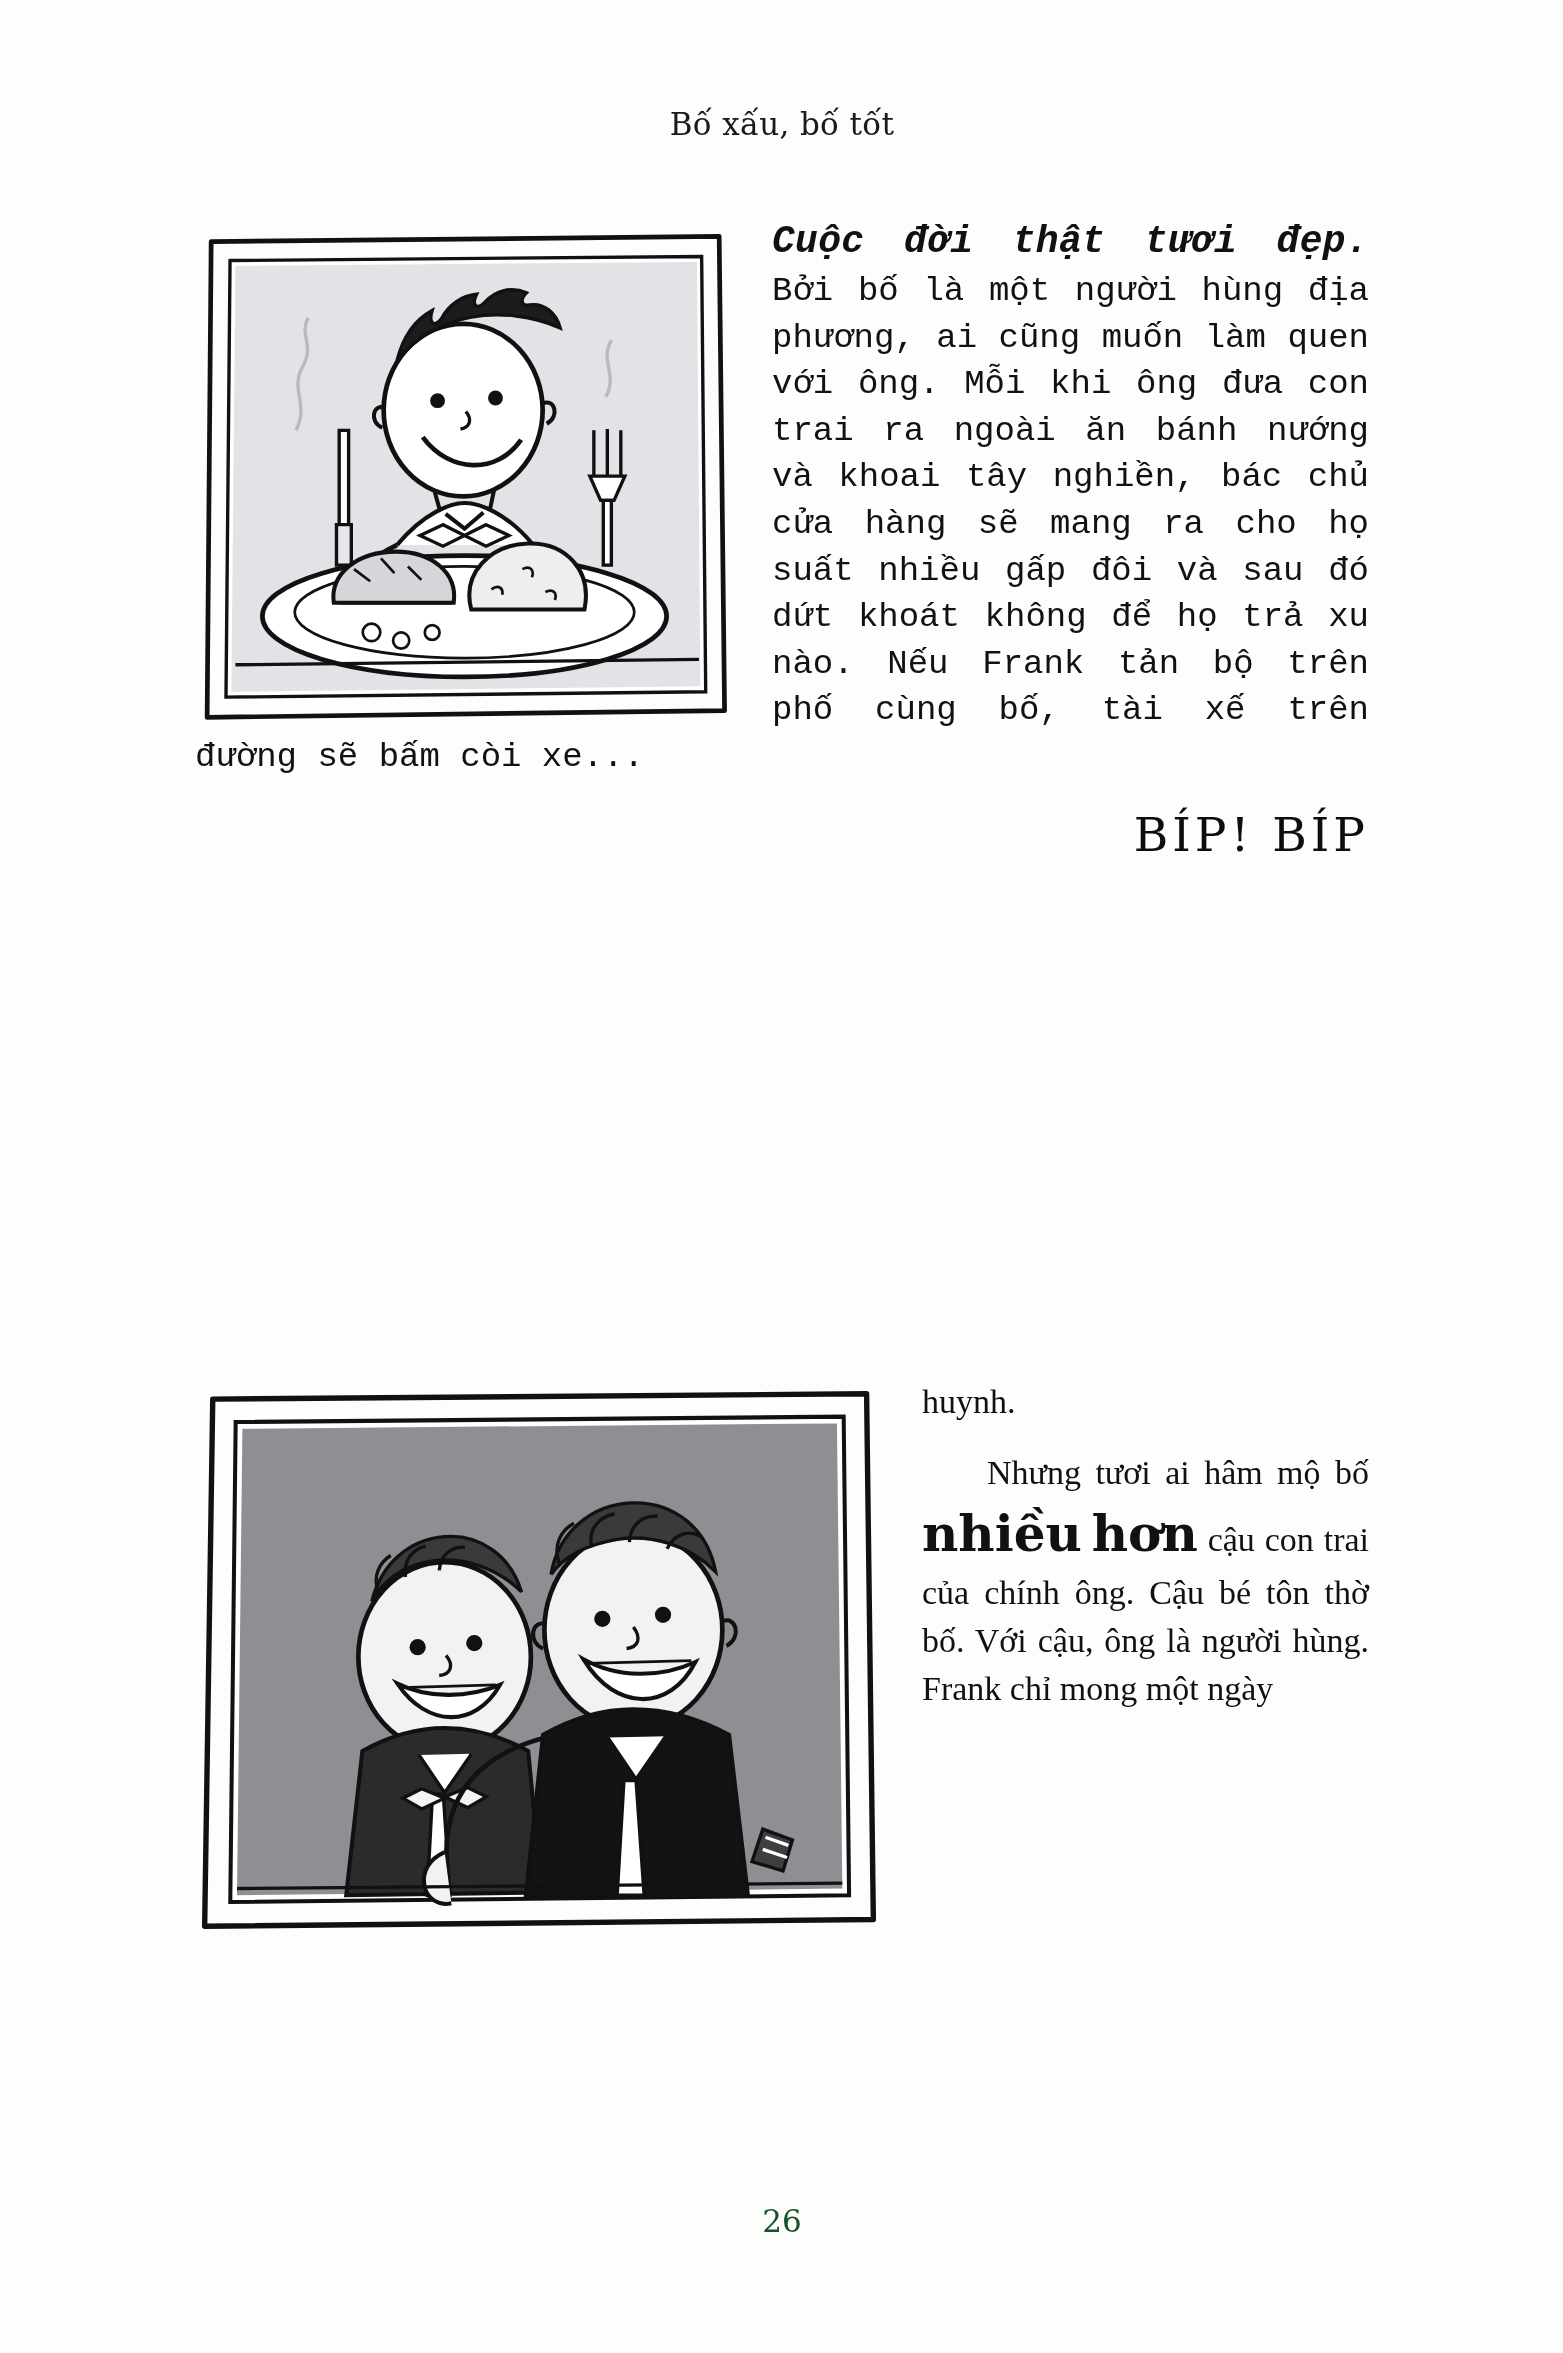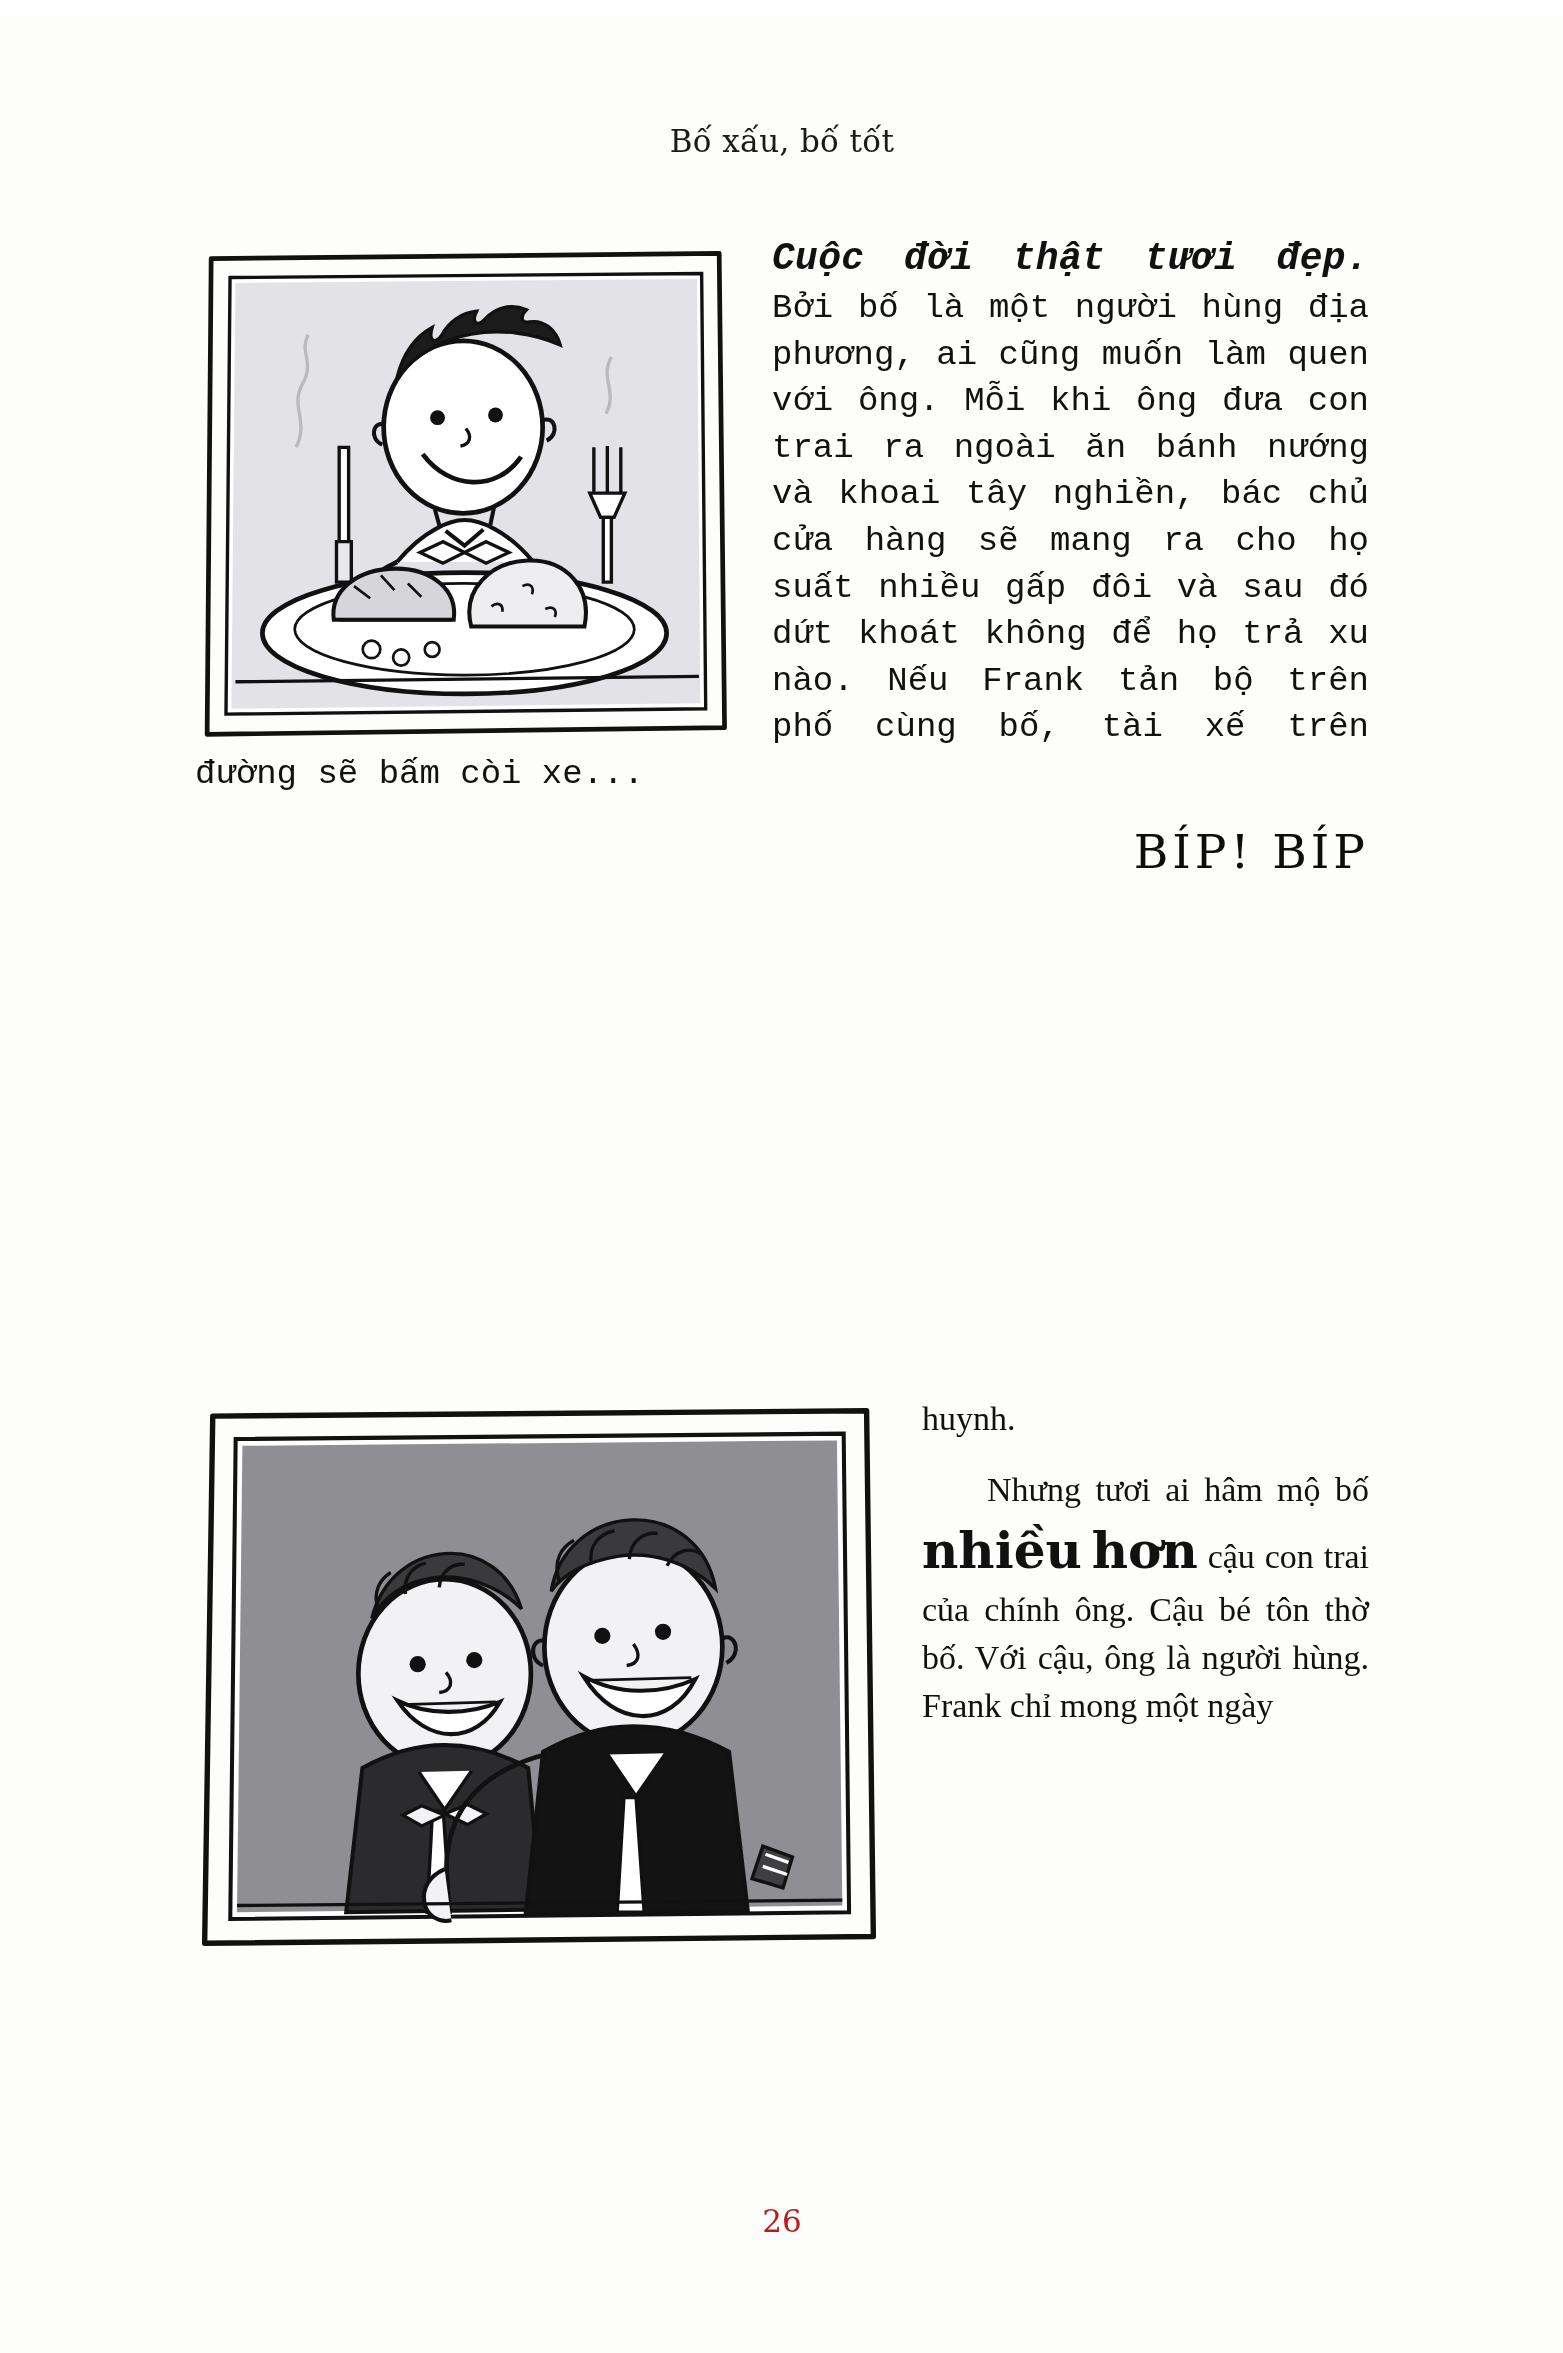--- a/index.html
+++ b/index.html
@@ -13,21 +13,20 @@
     position: relative;
     font-family: "Liberation Serif", serif;
     color: #0d0d0d;
     overflow: hidden;
   }
 
   .page {
     position: absolute;
     inset: 0;
     background: #fdfdfb;
-    margin-top: 17px;
   }
 
   
   .running-head {
     position: absolute;
     top: 106px;
     left: 0;
     width: 100%;
     text-align: center;
     font-family: "DejaVu Serif", serif;
@@ -112,21 +111,21 @@
 
   
   .folio {
     position: absolute;
     bottom: 115px;
     left: 0;
     width: 100%;
     text-align: center;
     font-family: "DejaVu Serif", serif;
     font-size: 31px;
-    color: #b91c1c;
+    color: #14532d;
   }
 
   
   .frame {
     position: relative;
     width: 100%;
     height: 100%;
     box-sizing: border-box;
   }
   .frame svg { display: block; width: 100%; height: 100%; }

